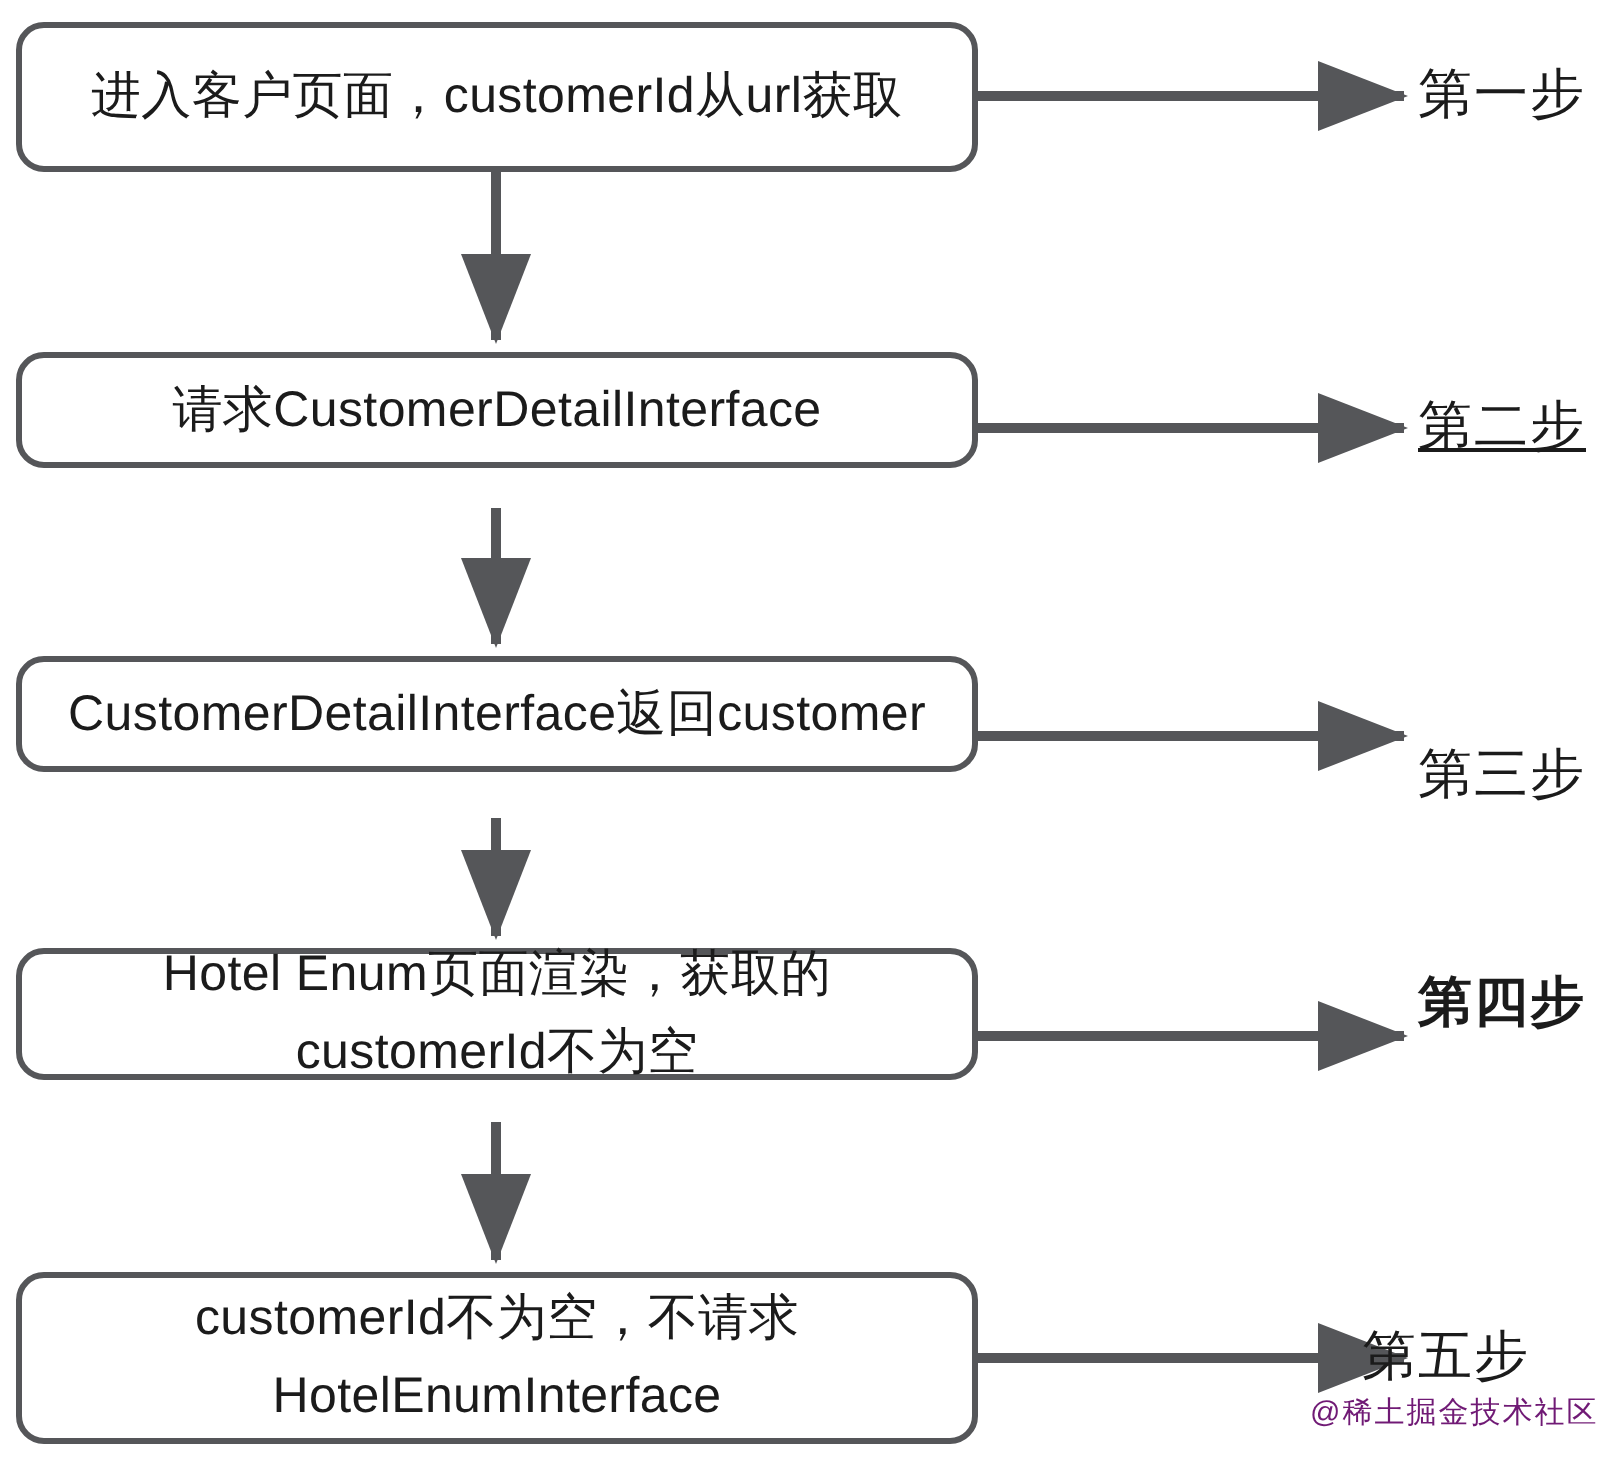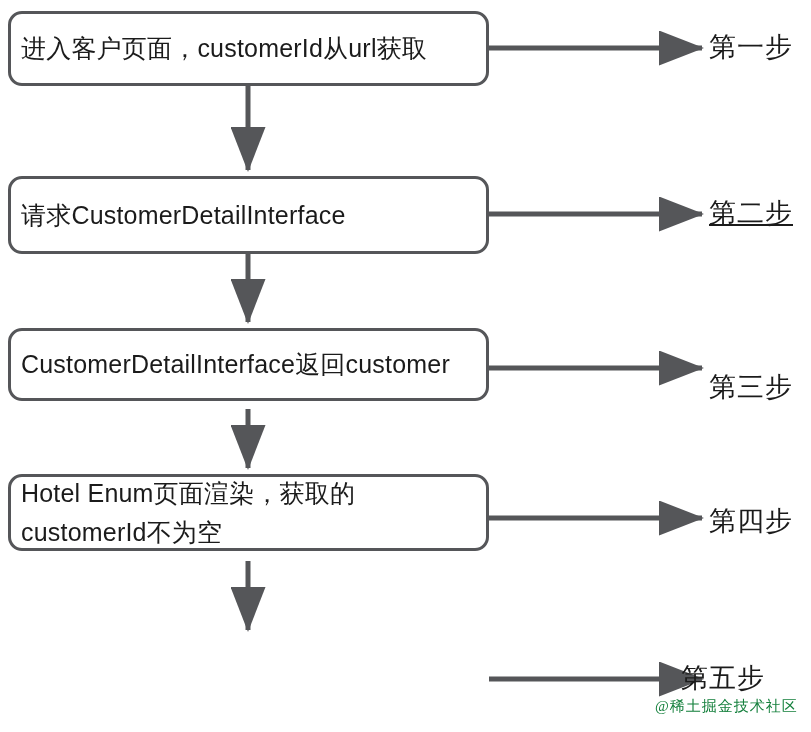--- a/index.html
+++ b/index.html
@@ -19,21 +19,21 @@
   }
   .node {
     position: absolute;
     box-sizing: border-box;
     border: 3px solid #555659;
     border-radius: 14px;
     background: #ffffff;
     display: flex;
     align-items: center;
     justify-content: center;
-    text-align: left;
+    text-align: center;
     color: #1b1b1b;
     font-size: 25px;
     line-height: 1.55;
     letter-spacing: 0.2px;
     padding: 2px 10px;
   }
   .node-label {
     display: block;
     width: 100%;
     white-space: pre-line;
@@ -50,26 +50,25 @@
   .connector-svg {
     position: absolute;
     left: 0;
     top: 0;
     width: 811px;
     height: 732px;
     pointer-events: none;
   }
   .watermark {
     position: absolute;
-    color: #15803d;
+    color: #701a75;
     font-size: 15px;
     letter-spacing: 1px;
     white-space: nowrap;
     user-select: none;
-    font-family: Liberation Serif, serif;
   }
 </style>
 </head>
 <body>
 
 <div id="canvas">
 
   <svg class="connector-svg" viewBox="0 0 811 732" xmlns="http://www.w3.org/2000/svg">
     <defs>
       <marker id="arrowhead" markerWidth="9" markerHeight="7" refX="8.6" refY="3.5" orient="auto" markerUnits="strokeWidth">
@@ -86,35 +85,39 @@
     <line x1="489" y1="214" x2="702" y2="214" stroke="#555659" stroke-width="5" marker-end="url(#arrowhead)"></line>
     <line x1="489" y1="368" x2="702" y2="368" stroke="#555659" stroke-width="5" marker-end="url(#arrowhead)"></line>
     <line x1="489" y1="518" x2="702" y2="518" stroke="#555659" stroke-width="5" marker-end="url(#arrowhead)"></line>
     <line x1="489" y1="679" x2="702" y2="679" stroke="#555659" stroke-width="5" marker-end="url(#arrowhead)"></line>
   </svg>
 
   <div class="node" style="left:8px; top:11px; width:481px; height:75px;">
     <span class="node-label">进入客户页面，customerId从url获取</span>
   </div>
 
-  <div class="node" style="left:8px; top:176px; width:481px; height:78px;">
+  <div class="node" style="left:8px; top:176px; width:481px; height:58px;">
     <span class="node-label">请求CustomerDetailInterface</span>
   </div>
 
-  <div class="node" style="left:8px; top:328px; width:481px; height:73px;">
+  <div class="node" style="left:8px; top:328px; width:481px; height:58px;">
     <span class="node-label">CustomerDetailInterface返回customer</span>
   </div>
 
-  <div class="node" style="left:8px; top:474px; width:481px; height:77px;">
+  <div class="node" style="left:8px; top:474px; width:481px; height:66px;">
     <span class="node-label">Hotel Enum页面渲染，获取的
 customerId不为空</span>
   </div>
 
+  <div class="node" style="left:8px; top:636px; width:481px; height:86px;">
+    <span class="node-label">customerId不为空，不请求
+HotelEnumInterface</span>
+  </div>
 
   <div class="step-label" style="left:709px; top:34px;">第一步</div>
   <div class="step-label" style="left:709px; top:200px;text-decoration:underline;">第二步</div>
   <div class="step-label" style="left:709px; top:374px;">第三步</div>
-  <div class="step-label" style="left:709px; top:508px;">第四步</div>
+  <div class="step-label" style="left:709px; top:488px;font-weight:bold;">第四步</div>
   <div class="step-label" style="left:681px; top:665px;">第五步</div>
 
   <div class="watermark" style="left:655px; top:697px;">@稀土掘金技术社区</div>
 
 </div>
 
 </body></html>

